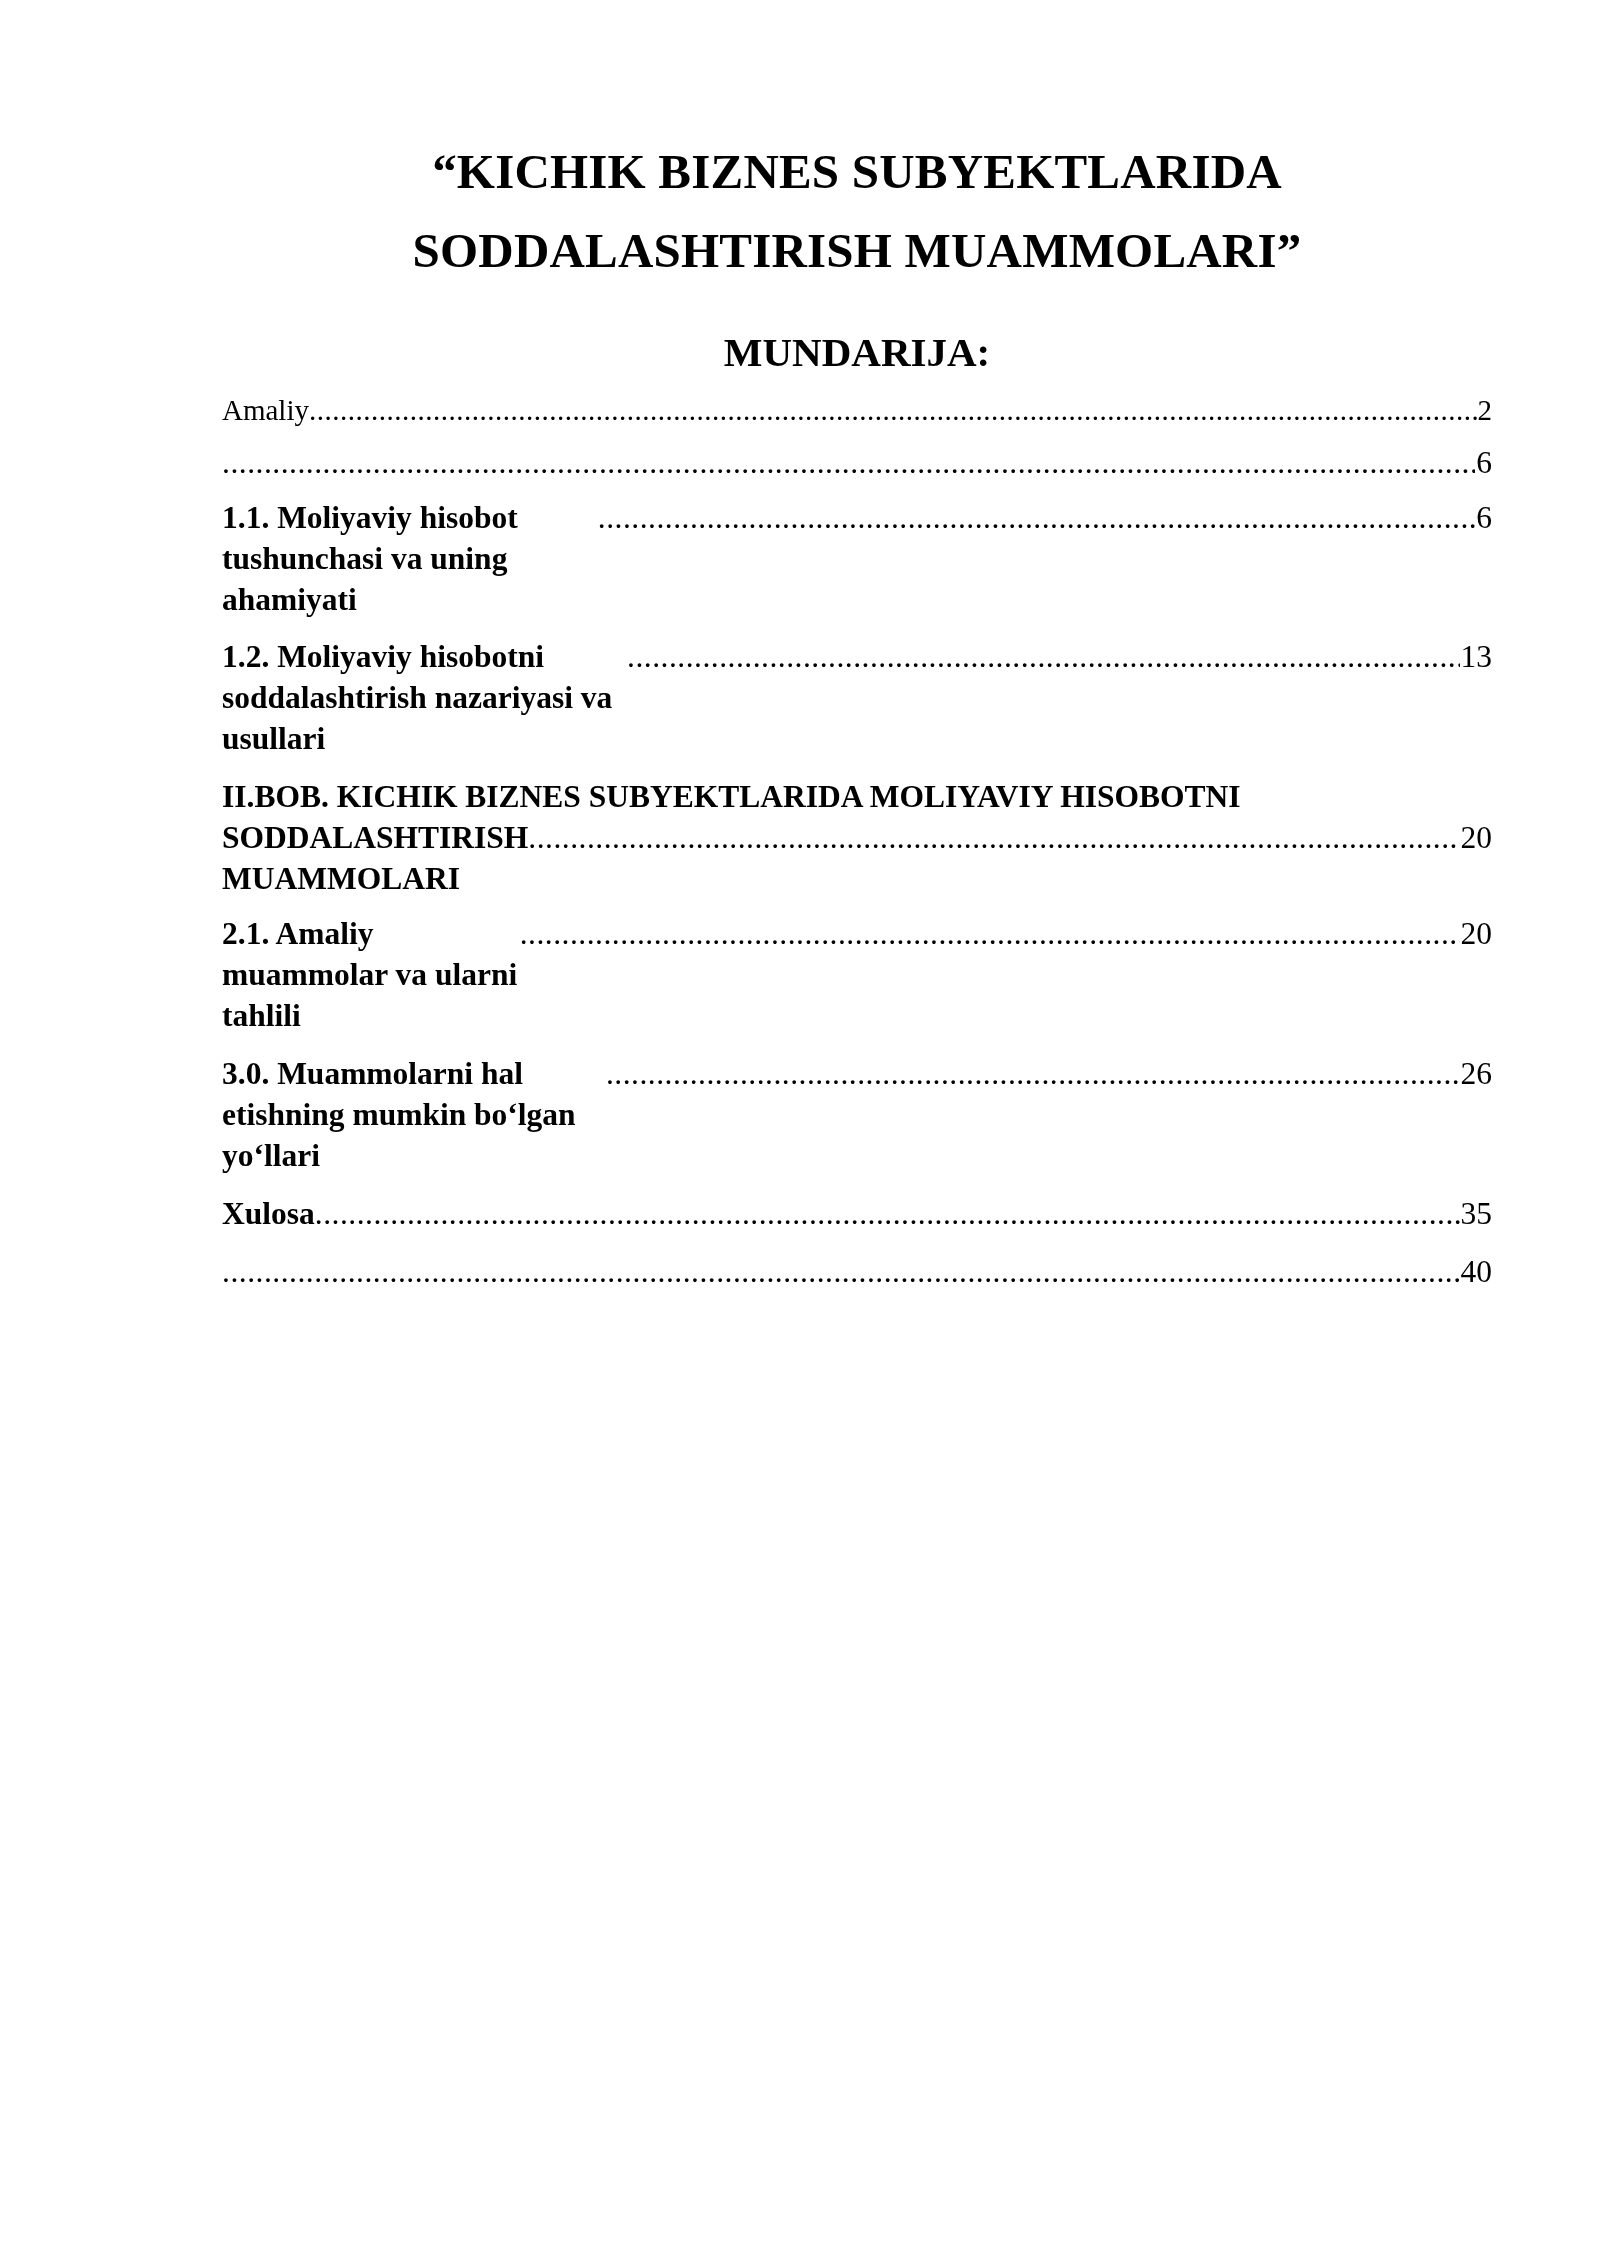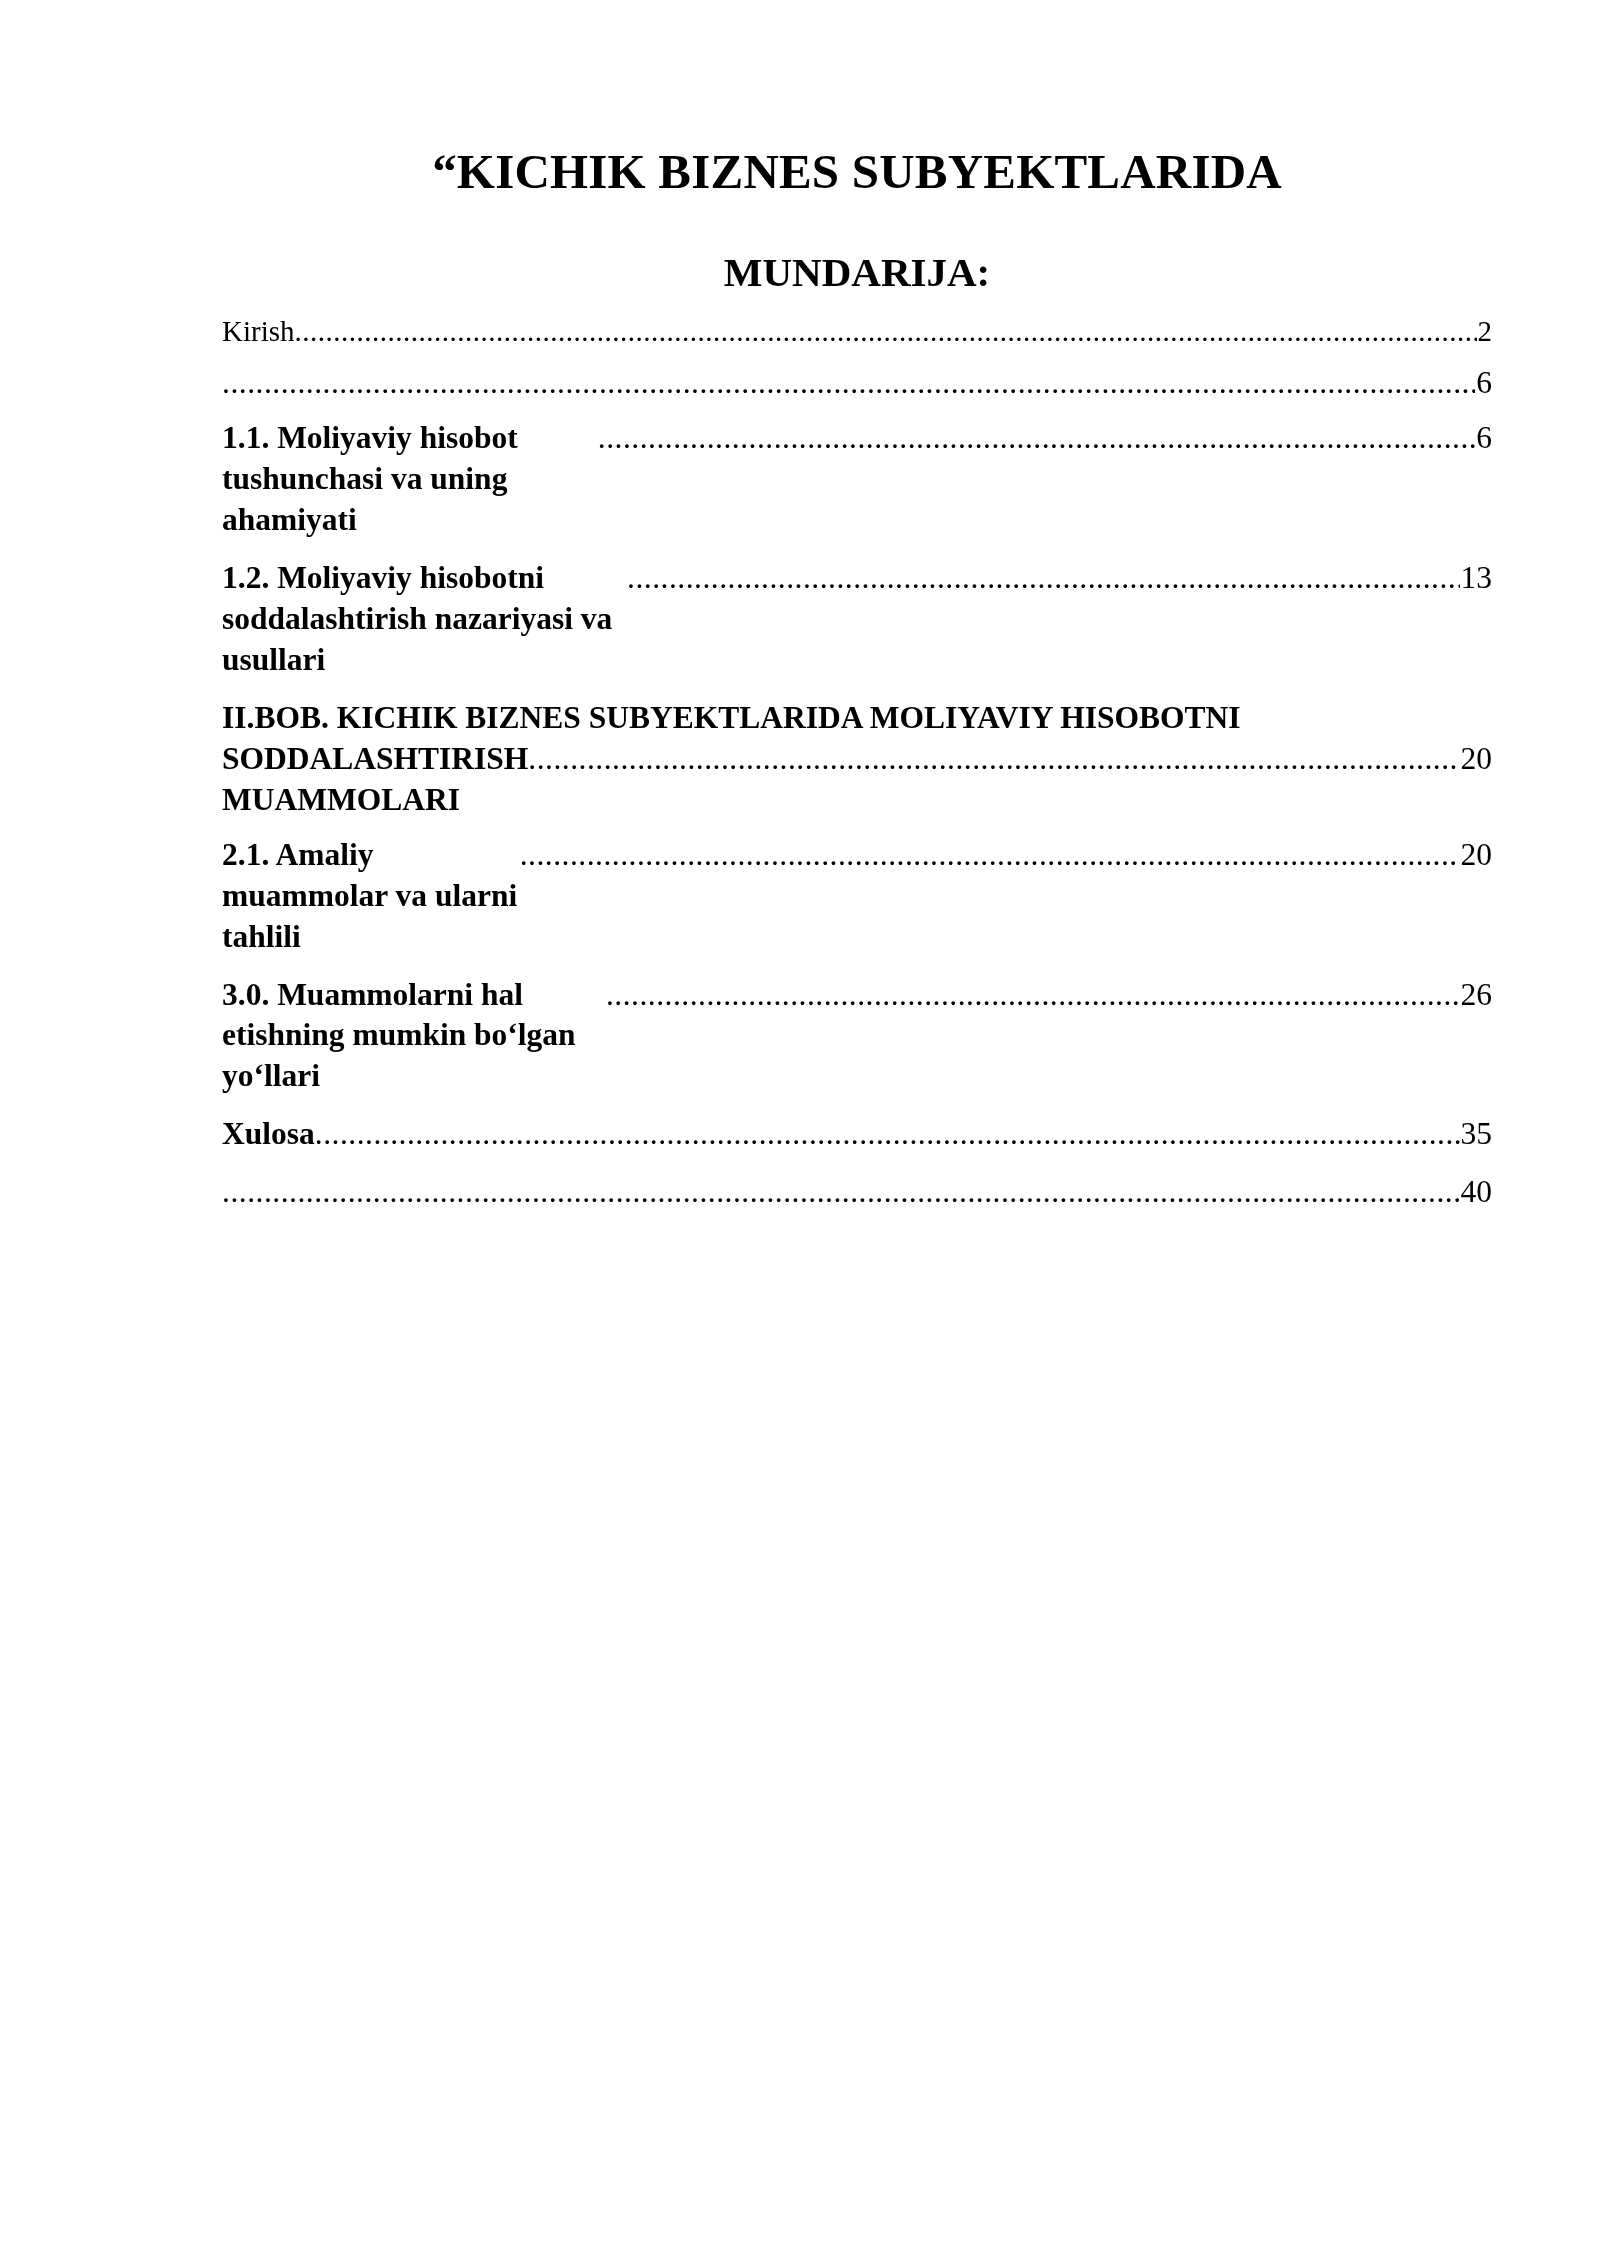--- a/index.html
+++ b/index.html
@@ -129,30 +129,31 @@
   }
 </style>
 </head>
 <body>
 
 <div class="page">
   <div class="content">
 
     <h1 class="doc-title">
       <span class="tline">“KICHIK BIZNES SUBYEKTLARIDA</span>
+      <span class="tline">SODDALASHTIRISH MUAMMOLARI”</span>
     </h1>
 
     <h2 class="toc-heading">MUNDARIJA:</h2>
 
     <ul class="toc">
 
       <li class="toc-item plain">
         <span class="entry">
           <span class="entry-inner">
-            <span class="label">Kirish</span>
+            <span class="label">Amaliy</span>
             <span class="leader"></span>
             <span class="pageno">2</span>
           </span>
         </span>
       </li>
 
       <li class="toc-item chapter">
         <span class="entry">
           <span class="entry-inner">
             <span class="leader"></span>

